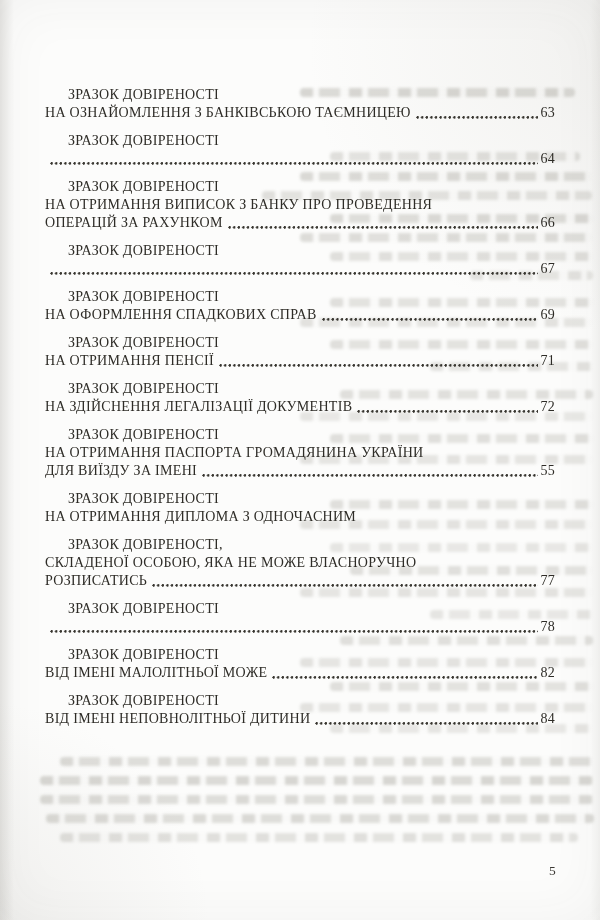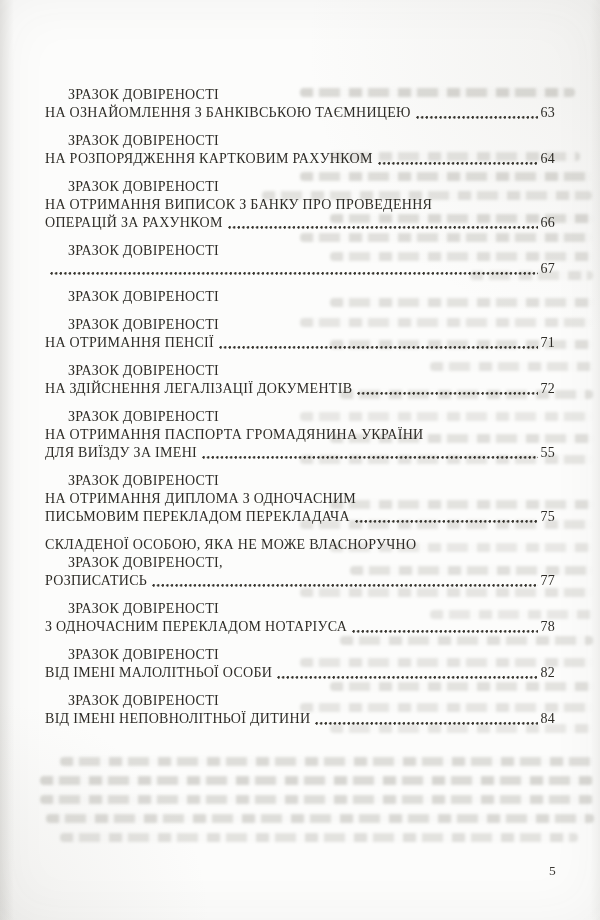--- a/index.html
+++ b/index.html
@@ -98,21 +98,20 @@
         <div class="line first">ЗРАЗОК ДОВІРЕНОСТІ</div>
         <div class="line lastrow">
           <span class="linetext">НА ОЗНАЙОМЛЕННЯ З БАНКІВСЬКОЮ ТАЄМНИЦЕЮ</span>
           <span class="dots"></span>
           <span class="pagenum">63</span>
         </div>
       </div>
       <div class="entry">
         <div class="line first">ЗРАЗОК ДОВІРЕНОСТІ</div>
         <div class="line lastrow">
-          <span class="linetext">НА РОЗПОРЯДЖЕННЯ КАРТКОВИМ РАХУНКОМ</span>
           <span class="dots"></span>
           <span class="pagenum">64</span>
         </div>
       </div>
       <div class="entry">
         <div class="line first">ЗРАЗОК ДОВІРЕНОСТІ</div>
         <div class="line">НА ОТРИМАННЯ ВИПИСОК З БАНКУ ПРО ПРОВЕДЕННЯ</div>
         <div class="line lastrow">
           <span class="linetext">ОПЕРАЦІЙ ЗА РАХУНКОМ</span>
           <span class="dots"></span>
@@ -121,20 +120,25 @@
       </div>
       <div class="entry">
         <div class="line first">ЗРАЗОК ДОВІРЕНОСТІ</div>
         <div class="line lastrow">
           <span class="dots"></span>
           <span class="pagenum">67</span>
         </div>
       </div>
       <div class="entry">
         <div class="line first">ЗРАЗОК ДОВІРЕНОСТІ</div>
+        <div class="line lastrow">
+          <span class="linetext">НА ОФОРМЛЕННЯ СПАДКОВИХ СПРАВ</span>
+          <span class="dots"></span>
+          <span class="pagenum">69</span>
+        </div>
       </div>
       <div class="entry">
         <div class="line first">ЗРАЗОК ДОВІРЕНОСТІ</div>
         <div class="line lastrow">
           <span class="linetext">НА ОТРИМАННЯ ПЕНСІЇ</span>
           <span class="dots"></span>
           <span class="pagenum">71</span>
         </div>
       </div>
       <div class="entry">
@@ -150,47 +154,41 @@
         <div class="line">НА ОТРИМАННЯ ПАСПОРТА ГРОМАДЯНИНА УКРАЇНИ</div>
         <div class="line lastrow">
           <span class="linetext">ДЛЯ ВИЇЗДУ ЗА ІМЕНІ</span>
           <span class="dots"></span>
           <span class="pagenum">55</span>
         </div>
       </div>
       <div class="entry">
         <div class="line first">ЗРАЗОК ДОВІРЕНОСТІ</div>
         <div class="line">НА ОТРИМАННЯ ДИПЛОМА З ОДНОЧАСНИМ</div>
-        <div class="line lastrow">
-          <span class="linetext">ПИСЬМОВИМ ПЕРЕКЛАДОМ ПЕРЕКЛАДАЧА</span>
-          <span class="dots"></span>
-          <span class="pagenum">75</span>
-        </div>
-      </div>
-      <div class="entry">
+      </div>
+      <div class="entry">
+        <div class="line first">ЗРАЗОК ДОВІРЕНОСТІ,</div>
         <div class="line">СКЛАДЕНОЇ ОСОБОЮ, ЯКА НЕ МОЖЕ ВЛАСНОРУЧНО</div>
-        <div class="line first">ЗРАЗОК ДОВІРЕНОСТІ,</div>
         <div class="line lastrow">
           <span class="linetext">РОЗПИСАТИСЬ</span>
           <span class="dots"></span>
           <span class="pagenum">77</span>
         </div>
       </div>
       <div class="entry">
         <div class="line first">ЗРАЗОК ДОВІРЕНОСТІ</div>
         <div class="line lastrow">
-          <span class="linetext">З ОДНОЧАСНИМ ПЕРЕКЛАДОМ НОТАРІУСА</span>
           <span class="dots"></span>
           <span class="pagenum">78</span>
         </div>
       </div>
       <div class="entry">
         <div class="line first">ЗРАЗОК ДОВІРЕНОСТІ</div>
         <div class="line lastrow">
-          <span class="linetext">ВІД ІМЕНІ МАЛОЛІТНЬОЇ ОСОБИ</span>
+          <span class="linetext">ВІД ІМЕНІ МАЛОЛІТНЬОЇ МОЖЕ</span>
           <span class="dots"></span>
           <span class="pagenum">82</span>
         </div>
       </div>
       <div class="entry">
         <div class="line first">ЗРАЗОК ДОВІРЕНОСТІ</div>
         <div class="line lastrow">
           <span class="linetext">ВІД ІМЕНІ НЕПОВНОЛІТНЬОЇ ДИТИНИ</span>
           <span class="dots"></span>
           <span class="pagenum">84</span>

